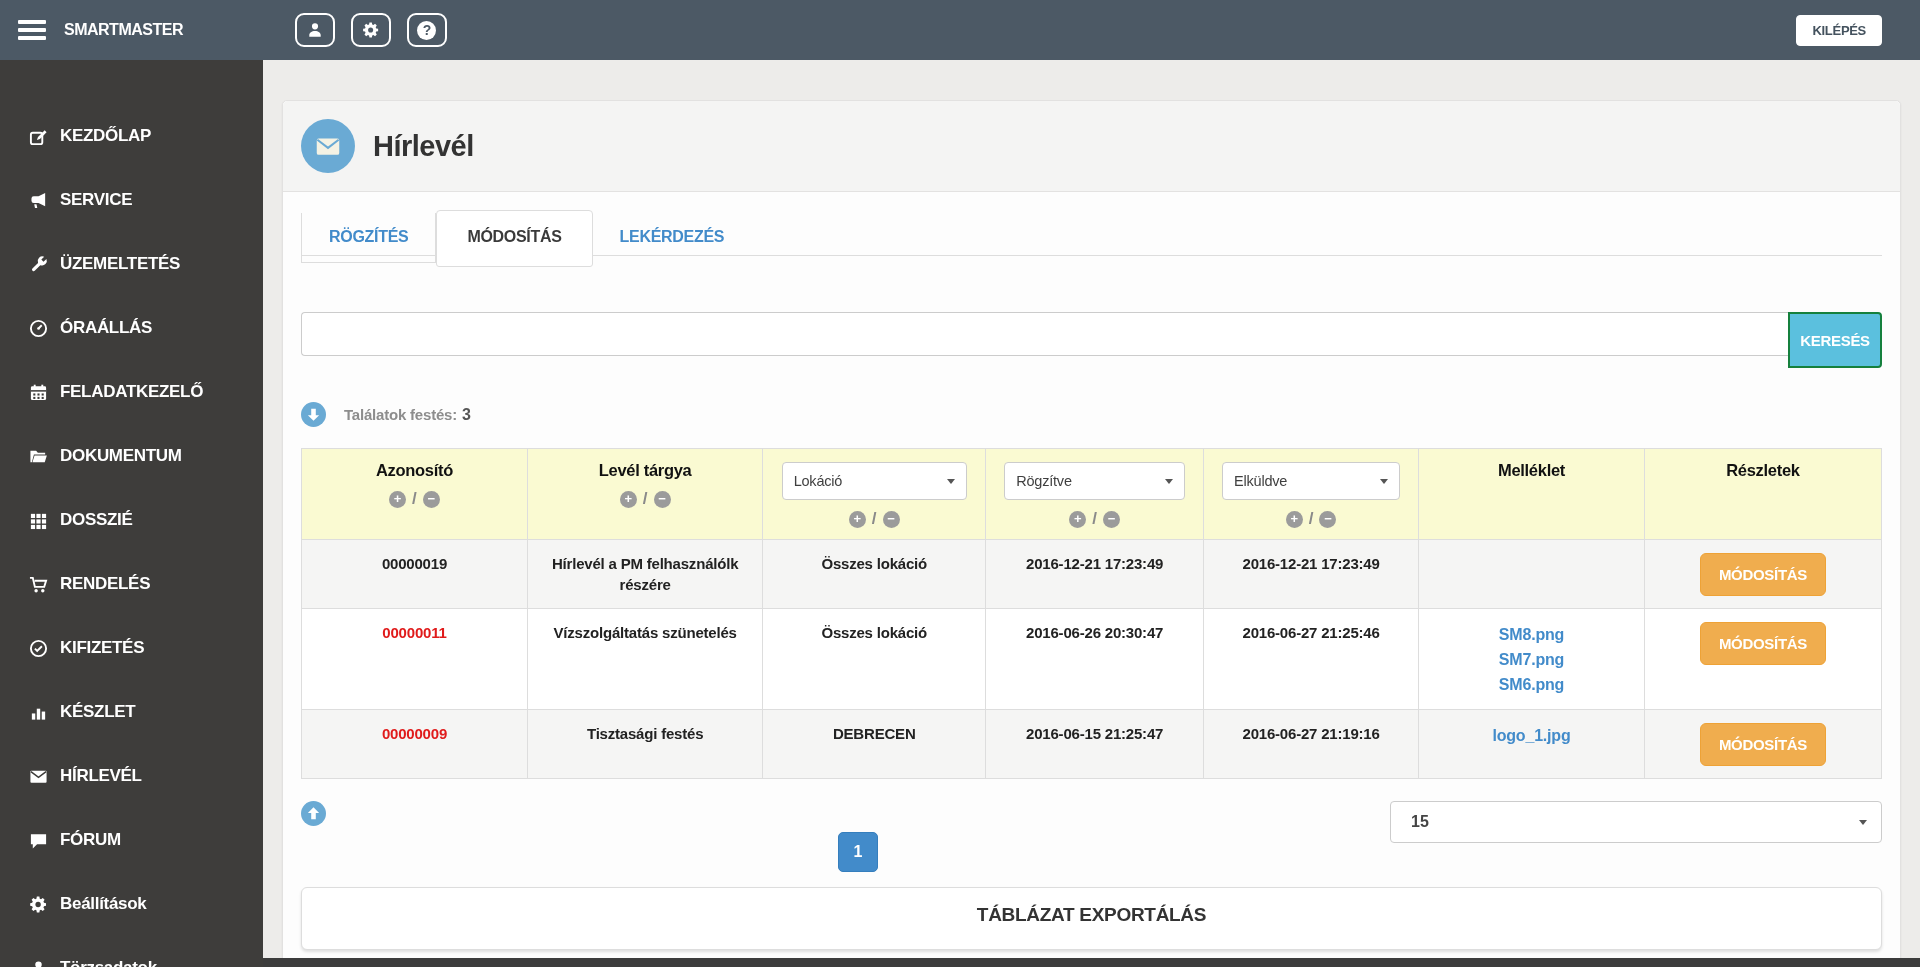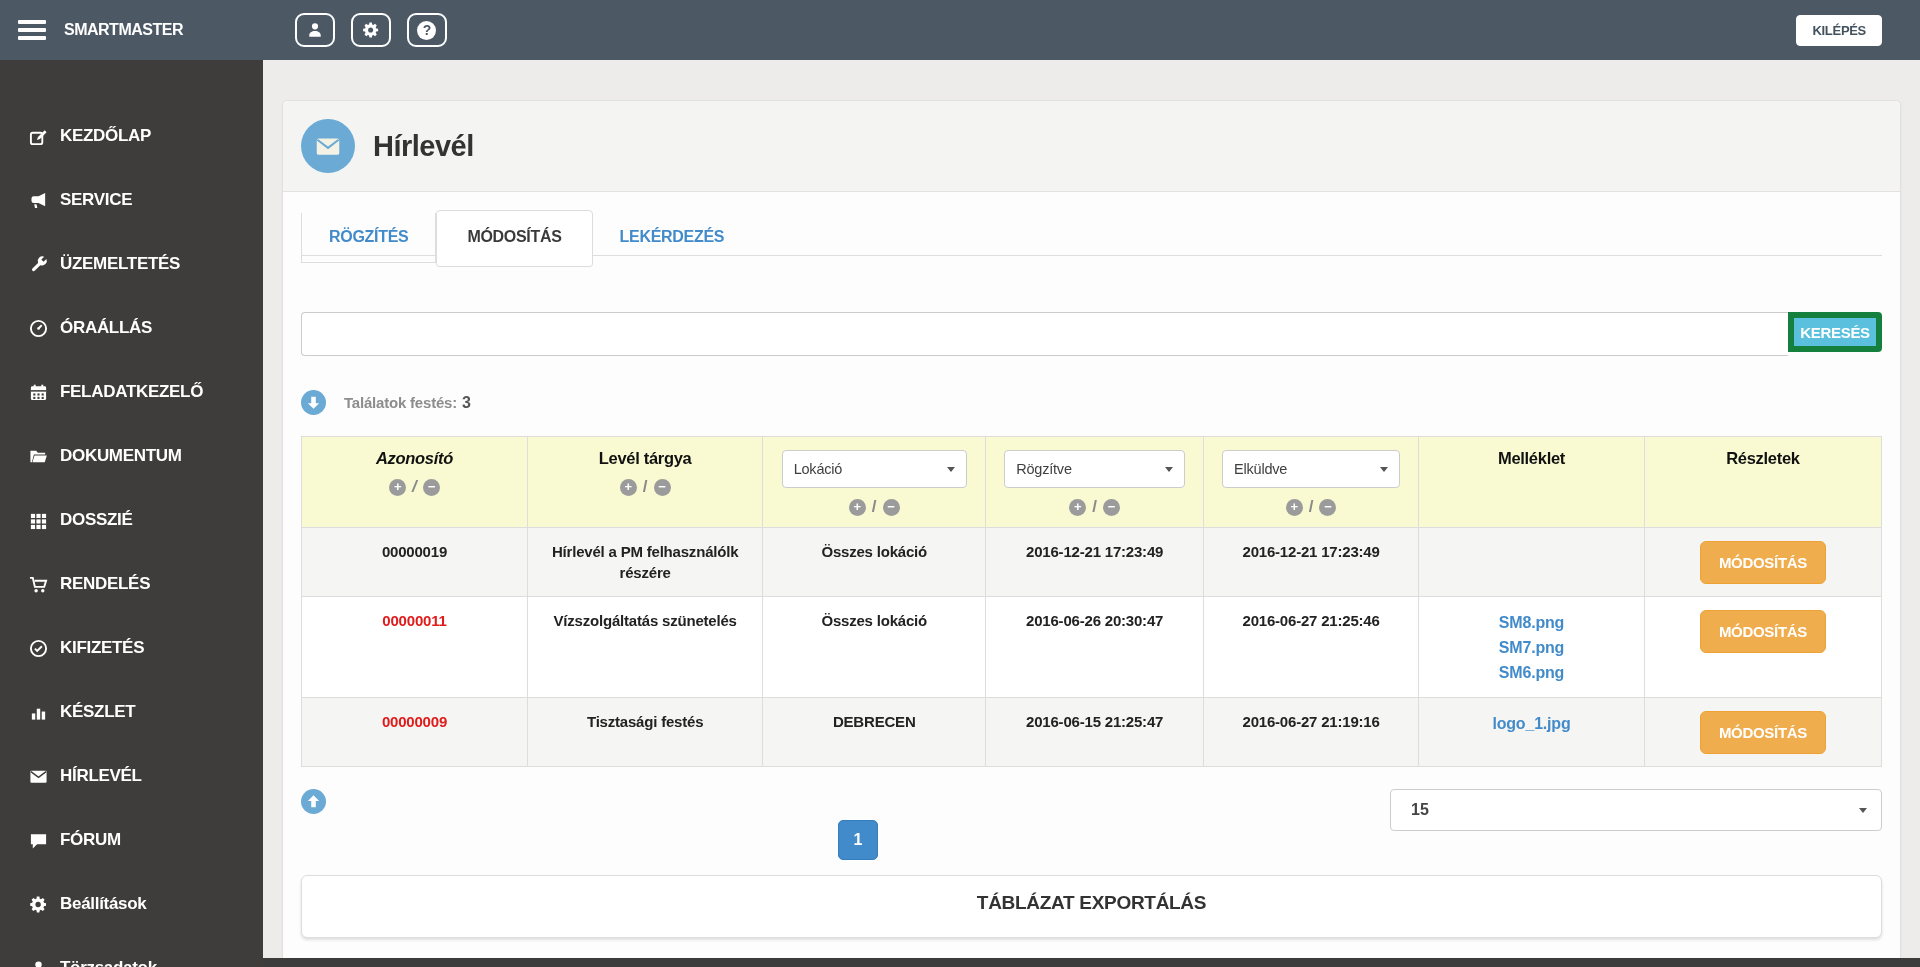--- a/index.html
+++ b/index.html
@@ -84,22 +84,22 @@
   }
 
   
   .search-row { display: flex; margin-top: 42px; }
   .search-input {
     flex: 1; height: 44px; border: 1px solid #ccc; border-right: none;
     border-radius: 4px 0 0 4px; padding: 0 14px; font-size: 16px;
     font-family: "Liberation Sans", sans-serif; background: #fff; outline: none;
   }
   .search-btn {
-    width: 94px; height: 40px; background: var(--info, #5bc0de);
-    border: 6px solid #15803d; border-radius: 0 4px 4px 0;
+    width: 94px; height: 56px; background: var(--info, #5bc0de);
+    border: 2px solid #15803d; border-radius: 0 4px 4px 0;
     color: #fff; font-weight: bold; font-size: 15px; letter-spacing: -0.3px; cursor: pointer;
     font-family: "Liberation Sans", sans-serif;
   }
 
   
   .results-row { display: flex; align-items: center; margin-top: 34px; }
   .round-ic { width: 25px; height: 25px; cursor: pointer; }
   .round-ic svg { width: 25px; height: 25px; }
   .results-label { margin-left: 18px; color: #8d8d8d; font-size: 15px; font-weight: bold; letter-spacing: -0.2px; }
   .results-count { color: #555; font-size: 16px; font-weight: bold; margin-left: 5px; }
@@ -382,21 +382,21 @@
               <path d="M12 18l-5.4-5.4h3.2V6.4h4.4v6.2h3.2L12 18z" fill="#fff"></path>
             </svg>
         </span>
         <span class="results-label">Találatok festés:</span>
         <span class="results-count">3</span>
       </div>
 
       <table class="grid">
         <thead>
             <tr id="theadrow">
-              <th style="width: 14.3%; font-style: italic;">
+              <th style="width: 14.3%;">
                 <div class="htitle">Azonosító</div>
                 <div class="sortrow">
                   <span class="scircle">+</span>
                   <span class="slash">/</span>
                   <span class="scircle">−</span>
                 </div>
               </th>
               <th style="width: 14.9%;">
                 <div class="htitle">Levél tárgya</div>
                 <div class="sortrow">

